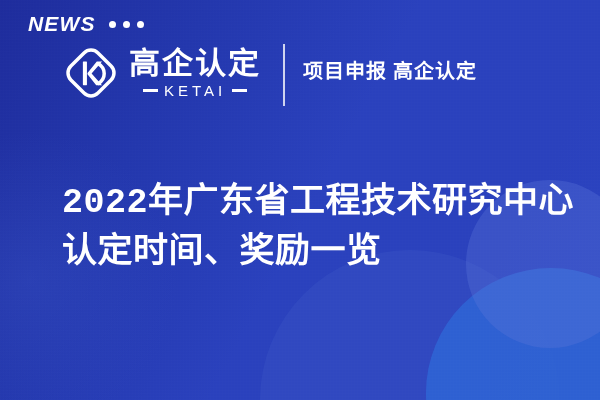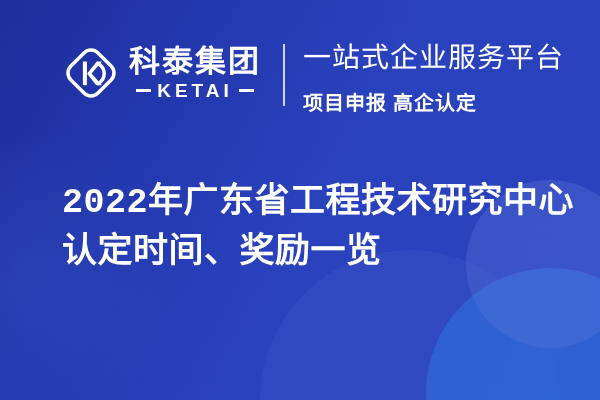--- a/index.html
+++ b/index.html
@@ -148,22 +148,22 @@
 
   .brand-rule {
     display: block;
     width: 15px;
     height: 3px;
     background: #ffffff;
   }
 
   #brand-en {
     color: #ffffff;
-    font-size: 19px;
-    font-weight: bold;
+    font-size: 15px;
+    font-weight: normal;
     letter-spacing: 4px;
     line-height: 1;
     white-space: nowrap;
   }
 
   
   #header-divider {
     position: absolute;
     left: 283px;
     top: 44px;
@@ -217,46 +217,53 @@
 <body>
 
 <div id="banner">
 
   <div class="deco deco-glow-left"></div>
   <div class="deco deco-circle-faint"></div>
   <div class="deco deco-circle-main"></div>
   <div class="deco deco-circle-soft"></div>
   <div class="deco deco-noise"></div>
 
+  <div id="news-row">
+    <div id="news-label">NEWS</div>
+    <div id="news-dots">
+      <span></span>
+      <span></span>
+      <span></span>
+    </div>
+  </div>
 
   <div id="brand-row">
     <svg id="brand-logo-mark" viewBox="0 0 100 100">
       <g fill="none" stroke="#ffffff" stroke-width="6" stroke-linejoin="round" stroke-linecap="round">
         <rect x="17" y="17" width="66" height="66" rx="17" ry="17" transform="rotate(45 50 50)"></rect>
       </g>
       <g fill="#ffffff">
         <rect x="36" y="30" width="7" height="41" rx="1"></rect>
         <polygon points="44,50 60,30 69,30 51,51 69,71 59,71 44,52"></polygon>
       </g>
       <g fill="none" stroke="#ffffff" stroke-width="6" stroke-linecap="round">
         <path d="M63 34 C76 42 76 60 63 68"></path>
       </g>
     </svg>
     <div id="brand-names">
-      <div id="brand-cn">科泰集团</div>
+      <div id="brand-cn">高企认定</div>
       <div id="brand-en-row">
         <span class="brand-rule"></span>
         <span id="brand-en">KETAI</span>
         <span class="brand-rule"></span>
       </div>
     </div>
   </div>
 
   <div id="header-divider"></div>
 
   <div id="slogan-block">
-    <div id="slogan-main">一站式企业服务平台</div>
     <div id="slogan-sub">项目申报 高企认定</div>
   </div>
 
   <h1 id="headline">2022年广东省工程技术研究中心认定时间、奖励一览</h1>
 
 </div>
 
 </body></html>

